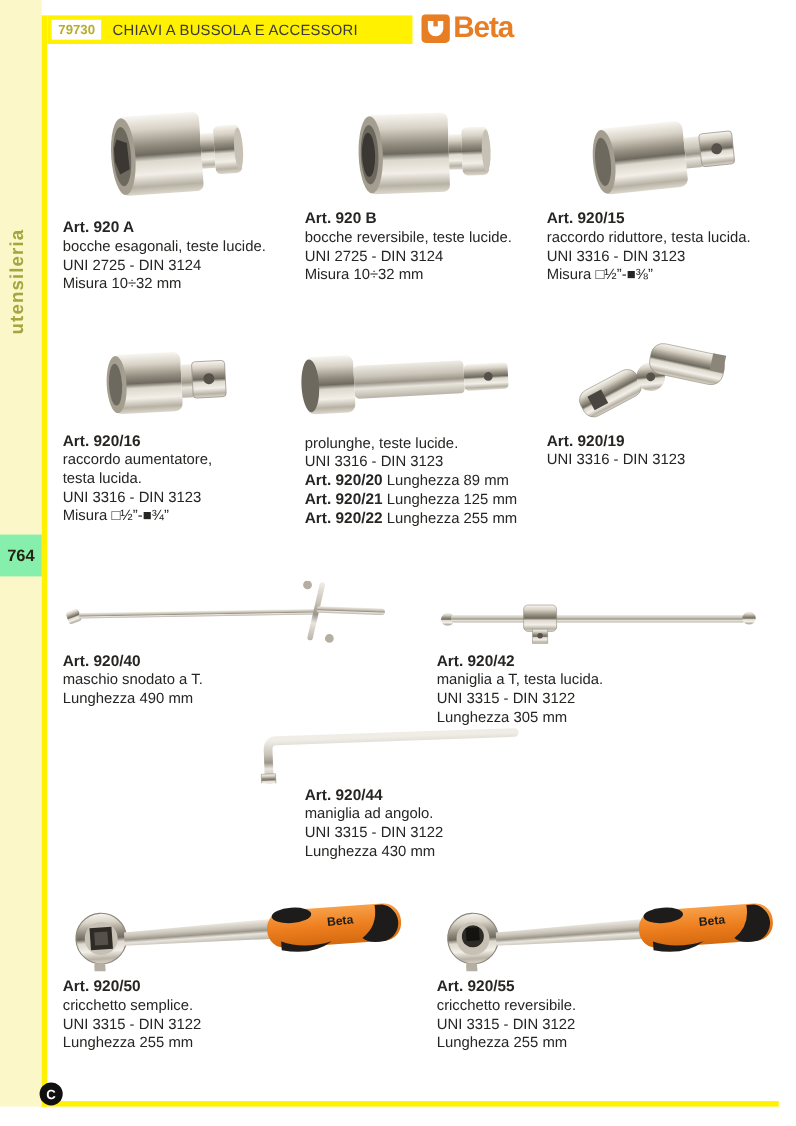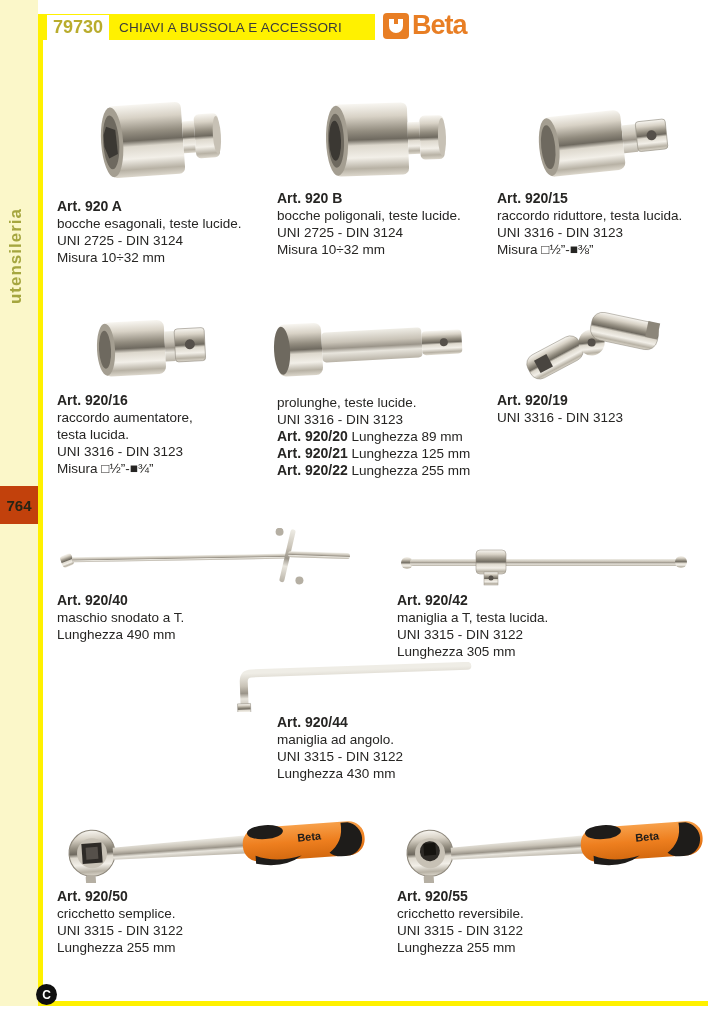--- a/index.html
+++ b/index.html
@@ -3,32 +3,32 @@
 <meta charset="utf-8">
 <style>
   html,body{margin:0;padding:0;}
   .page{position:relative;width:724px;height:1024px;background:#ffffff;overflow:hidden;
         font-family:"Liberation Sans",sans-serif;color:#262523;}
 
   
   .sidebar{position:absolute;left:0;top:0;width:38px;height:1006px;background:#FBF7C9;}
   .side-label{position:absolute;left:6px;top:208px;writing-mode:vertical-rl;transform:rotate(180deg);
               font-size:17px;font-weight:bold;color:#A5A63F;letter-spacing:1px;}
-  .page-num{position:absolute;left:0;top:486px;width:38px;height:38px;background:#c2410c;
+  .page-num{position:absolute;left:0;top:486px;width:38px;height:38px;background:#86efac;
             color:#262415;font-weight:bold;font-size:15px;display:flex;align-items:center;justify-content:center;}
   .vline{position:absolute;left:38px;top:14px;width:5px;height:992px;background:#FFF100;}
   .hline{position:absolute;left:38px;top:1001px;width:670px;height:5px;background:#FFF100;}
   .copyright{position:absolute;left:36px;top:984px;width:21px;height:21px;border-radius:50%;
              background:#101010;color:#fff;font-weight:bold;font-size:12px;z-index:3;
              display:flex;align-items:center;justify-content:center;}
 
   
   .header-band{position:absolute;left:43px;top:14px;width:332px;height:26px;background:#FFF100;
                display:flex;align-items:center;}
-  .code-box{background:#ffffff;color:#B9AC2D;font-weight:bold;font-size:18px;padding:2px 6px;margin-left:4px;}
+  .code-box{background:#ffffff;color:#B9AC2D;font-weight:bold;font-size:12px;padding:2px 6px;margin-left:4px;}
   .header-title{color:#3b3b3a;font-weight:normal;font-size:13.5px;margin-left:10px;letter-spacing:0.2px;}
   .brand{position:absolute;left:383px;top:12px;display:flex;align-items:center;gap:3px;}
   .brand-text{font-size:27px;font-weight:bold;color:#E87E24;letter-spacing:-1px;line-height:27px;}
 
   .intro{position:absolute;left:57px;top:46px;font-size:14px;line-height:17px;}
   .intro .b{font-weight:bold;}
 
   
   .pcard{position:absolute;font-size:13.5px;line-height:17px;}
   .art{font-weight:bold;font-size:14px;}
@@ -221,21 +221,21 @@
 
   <div class="pcard" style="left:57px;top:198px">
     <div class="art">Art. 920 A</div>
     <div class="pl">bocche esagonali, teste lucide.</div>
     <div class="pl">UNI 2725 - DIN 3124</div>
     <div class="pl">Misura 10÷32 mm</div>
   </div>
 
   <div class="pcard" style="left:277px;top:190px">
     <div class="art">Art. 920 B</div>
-    <div class="pl">bocche poligonali, teste lucide.</div>
+    <div class="pl">bocche reversibile, teste lucide.</div>
     <div class="pl">UNI 2725 - DIN 3124</div>
     <div class="pl">Misura 10÷32 mm</div>
   </div>
 
   <div class="pcard" style="left:497px;top:190px">
     <div class="art">Art. 920/15</div>
     <div class="pl">raccordo riduttore, testa lucida.</div>
     <div class="pl">UNI 3316 - DIN 3123</div>
     <div class="pl">Misura □½”-■⅜”</div>
   </div>

